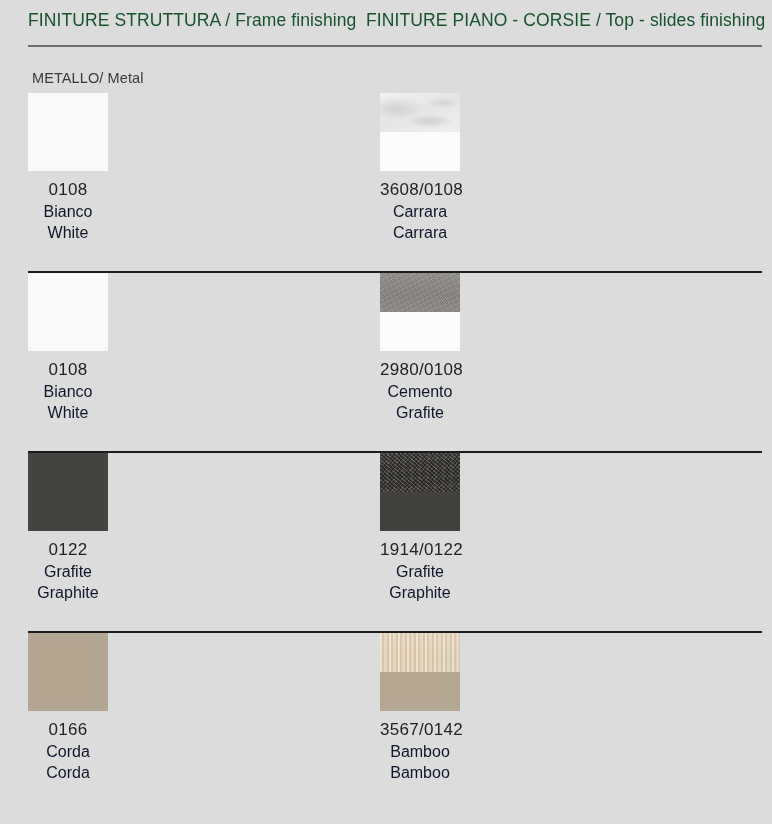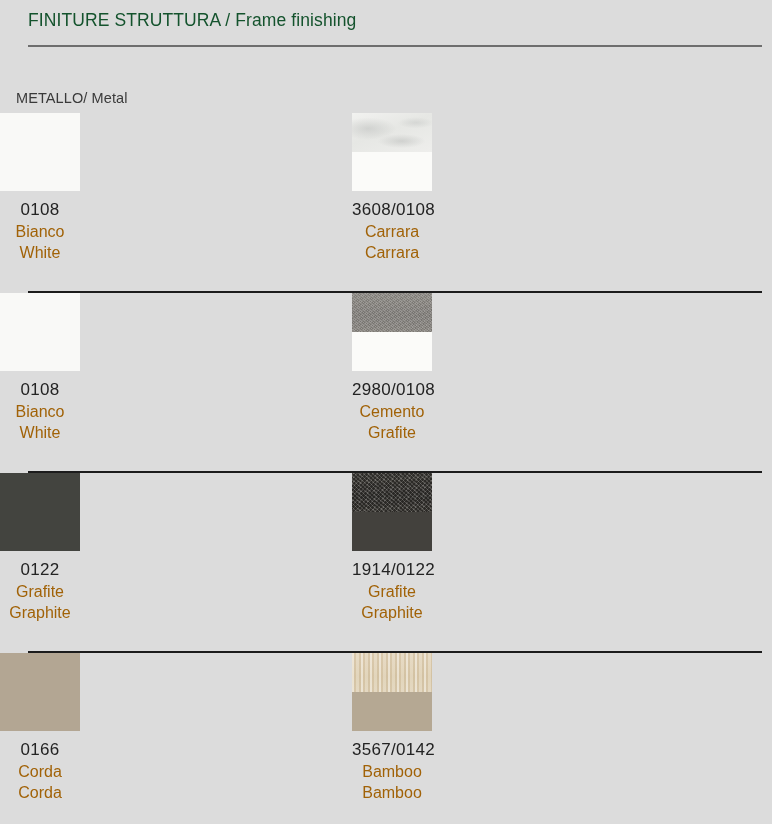--- a/index.html
+++ b/index.html
@@ -43,23 +43,23 @@
     left: 28px;
     right: 10px;
     top: 45px;
     height: 2px;
     background: #6e6e6e;
   }
 
   
   .category-row {
     display: flex;
-    padding-left: 16px;
-    box-sizing: border-box;
-    margin-top: 44px;
+    padding-left: 32px;
+    box-sizing: border-box;
+    margin-top: 24px;
     height: 22px;
   }
   .category-label {
     font-size: 14.5px;
     color: #3a3a3a;
     letter-spacing: 0.1px;
     white-space: nowrap;
     line-height: 1;
   }
   .category-label.col-1 { width: 352px; }
@@ -78,20 +78,21 @@
     position: absolute;
     left: 28px;
     right: 10px;
     bottom: 0;
     height: 1.6px;
     background: #1c1c1c;
   }
 
   .cells {
     display: flex;
+    padding-left: 28px;
     box-sizing: border-box;
   }
   .cell {
     width: 80px;
   }
   .cell.col-1 { margin-right: 272px; }
 
   .swatch {
     width: 80px;
     height: 78px;
@@ -148,31 +149,32 @@
   .caption .code {
     font-size: 17px;
     letter-spacing: 0.3px;
     color: #232323;
     line-height: 21.5px;
     white-space: nowrap;
   }
   .caption .name-it,
   .caption .name-en {
     font-size: 16px;
-    color: #a16207;
+    color: #0f172a;
     line-height: 21.5px;
     white-space: nowrap;
   }
 </style>
 </head>
 <body>
 
 <div class="header">
   <div class="header-titles">
     <div class="header-title col-1">FINITURE STRUTTURA / Frame finishing</div>
+    <div class="header-title col-2">FINITURE PIANO - CORSIE / Top - slides finishing</div>
   </div>
   <div class="header-rule"></div>
 </div>
 
 <div class="category-row">
   <div class="category-label col-1">METALLO/ Metal</div>
 </div>
 
 <div class="rows">
 

